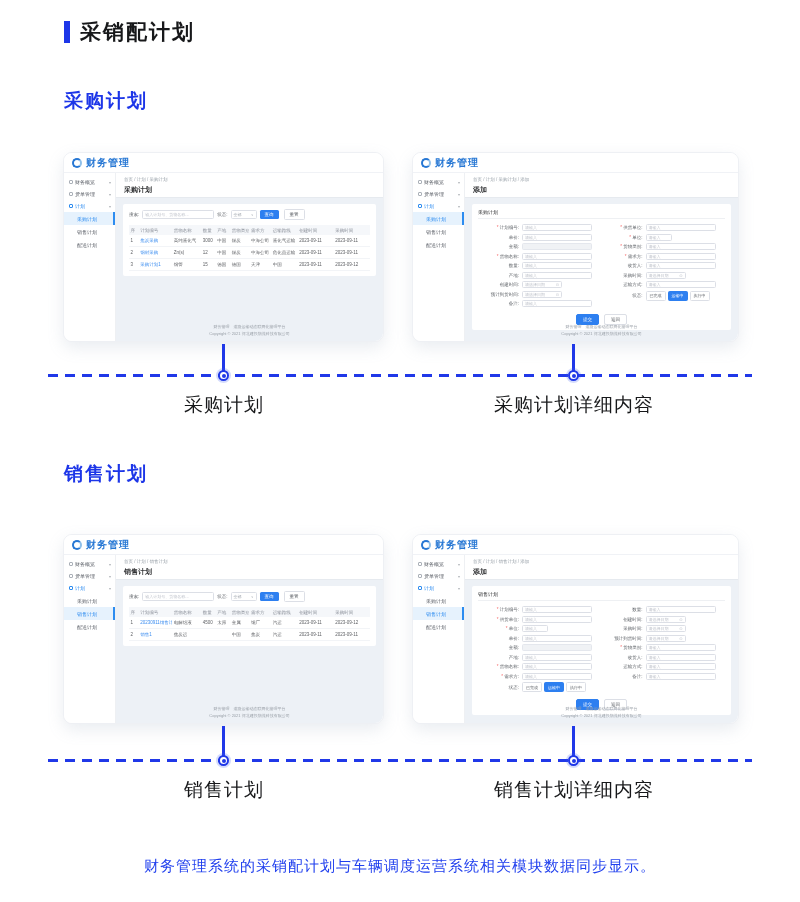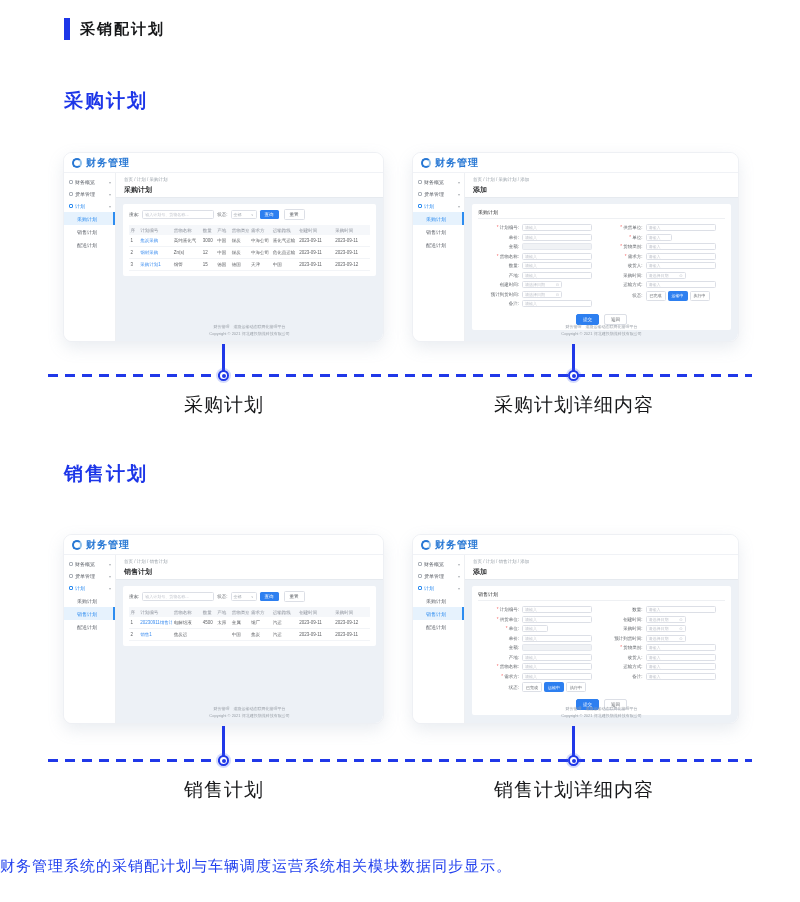--- a/index.html
+++ b/index.html
@@ -4,33 +4,33 @@
 <style>
   * { margin:0; padding:0; box-sizing:border-box; }
   html,body { background:#ffffff; }
   body { width:800px; height:902px; position:relative; overflow:hidden;
          font-family:"Liberation Sans","DejaVu Sans",sans-serif; }
   .abs { position:absolute; }
 
   
   .doc-title { left:64px; top:18px; display:flex; align-items:center; gap:10px; }
   .doc-title .bar { width:6px; height:22px; background:#1d36e8; }
-  .doc-title .txt { font-size:15px; font-weight:700; color:#17181a; letter-spacing:2px; }
+  .doc-title .txt { font-size:21px; font-weight:700; color:#17181a; letter-spacing:2px; }
   .sec-head { font-size:19px; font-weight:700; color:#1d36e8; letter-spacing:2px; }
   .sec1 { left:64px; top:88px; } .sec2 { left:64px; top:461px; }
 
   .dash { height:3px; left:48px; right:48px;
           background:repeating-linear-gradient(90deg,#2038e8 0 10px,transparent 10px 17px); }
   .dash1 { top:374px; } .dash2 { top:759px; }
   .vline { width:3px; background:#2038e8; }
   .node { width:11px; height:11px; background:#fff; border:2px solid #2038e8; border-radius:50%;
           box-shadow:0 0 0 2px rgba(60,90,240,.22); display:flex; }
   .node .dot { width:4px; height:4px; border-radius:50%; background:#2038e8; margin:auto; }
   .cap { font-size:19px; font-weight:500; color:#17181a; transform:translateX(-50%); white-space:nowrap; letter-spacing:1px; }
-  .footnote { left:0; right:0; top:857px; text-align:left; font-size:15px; font-weight:500;
+  .footnote { left:0; right:0; top:857px; text-align:center; font-size:15px; font-weight:500;
               color:#2140ee; letter-spacing:1px; }
 
   
   .shot { background:#fff; border:1px solid #eef0f4; border-radius:9px; overflow:hidden;
           box-shadow:0 6px 16px rgba(140,155,180,.18); }
   .s1 { left:63px;  top:152px; width:321px; height:190px; }
   .s2 { left:412px; top:152px; width:327px; height:190px; }
   .s3 { left:63px;  top:534px; width:321px; height:190px; }
   .s4 { left:412px; top:534px; width:327px; height:190px; }
 

